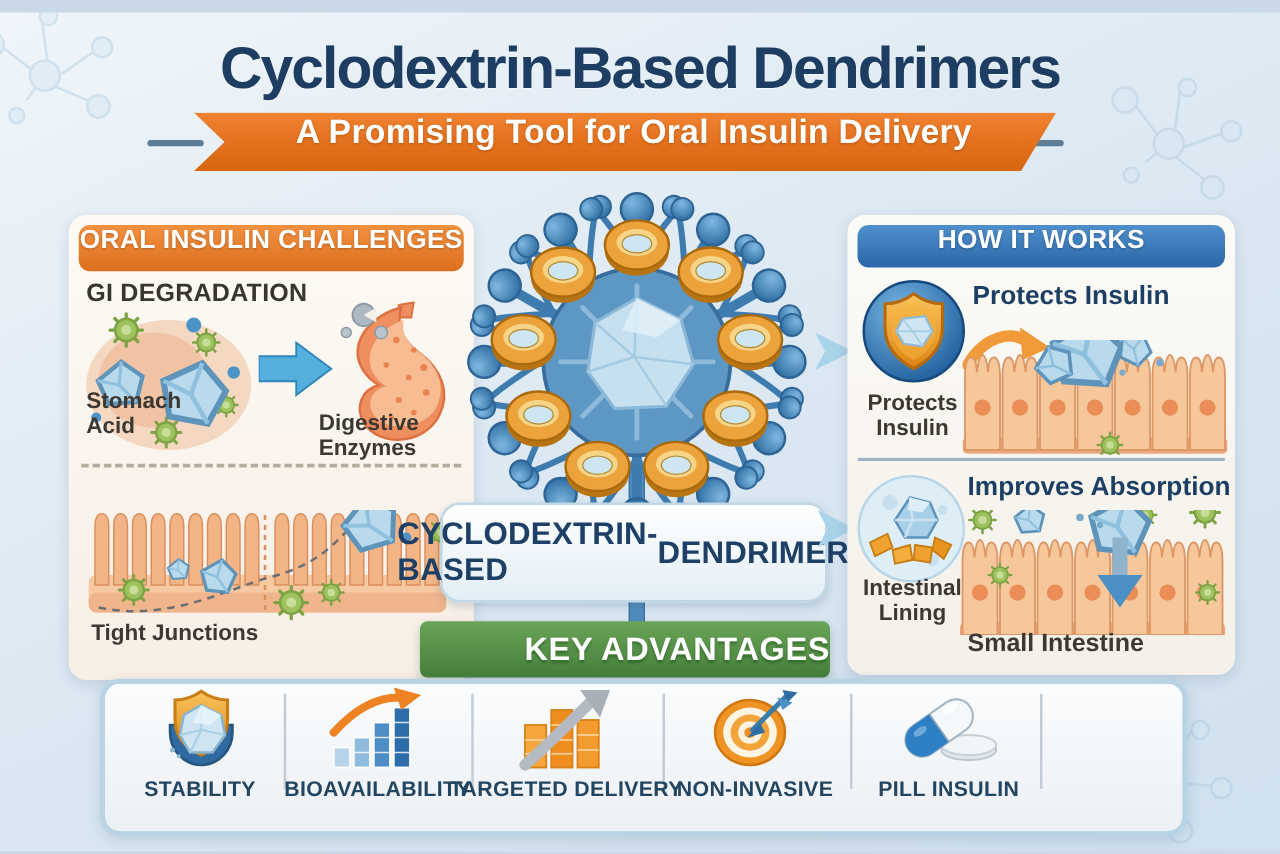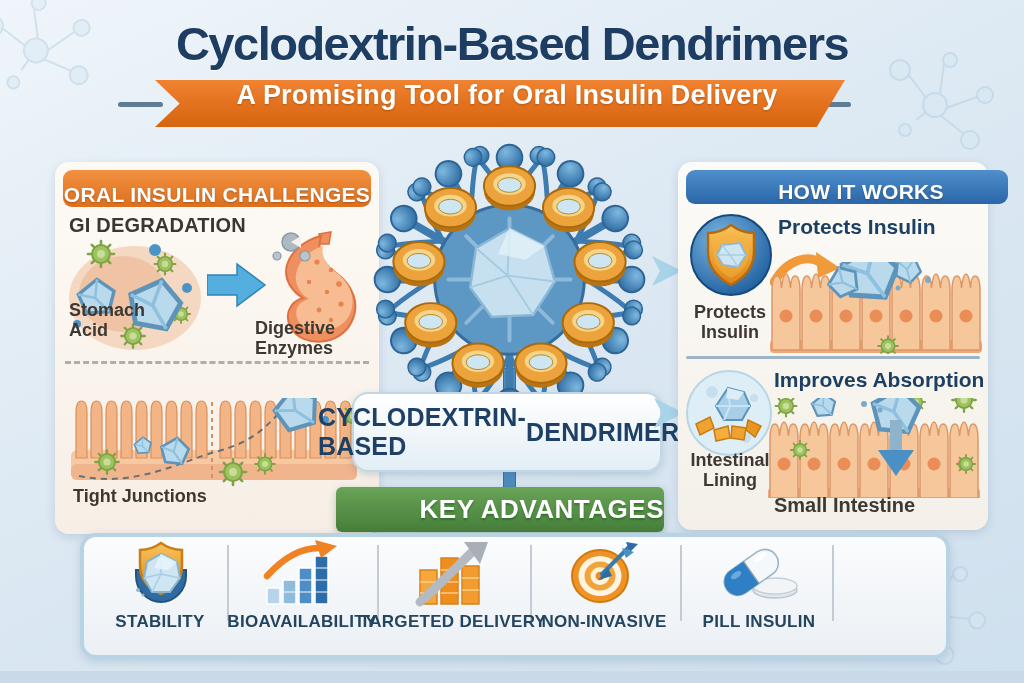--- a/index.html
+++ b/index.html
@@ -1,43 +1,43 @@
 <!DOCTYPE html>
 <html><head>
 <meta charset="utf-8">
 <style>
   html,body{margin:0;padding:0;background:#c9d9e8;font-family:"Liberation Sans",sans-serif;}
-  .stage{position:relative;width:1024px;height:671px;overflow:hidden;margin:0 auto;
+  .stage{position:relative;width:1024px;height:671px;overflow:hidden;margin:10px auto;
          background:linear-gradient(155deg,#eff5fa 0%,#dde9f3 45%,#cfe0ee 100%);}
   .abs{position:absolute;}
   .deco{opacity:.45;}
   
   .main-title{left:0;top:16px;width:1024px;text-align:center;color:#1e3d63;
               font-size:47px;font-weight:bold;letter-spacing:-1.5px;
               text-shadow:0 1px 1px rgba(255,255,255,.7);}
   .ribbon{left:155px;top:80px;width:704px;height:47px;
           background:linear-gradient(180deg,#f08332 0%,#e2701d 55%,#d6650f 100%);
           clip-path:polygon(0% 0%,98% 0%,94% 100%,0% 100%,3.5% 50%);
           display:flex;align-items:flex-start;justify-content:center;}
   .ribbon-text{color:#fff;font-size:27px;font-weight:bold;letter-spacing:.2px;
                text-shadow:0 1px 2px rgba(120,60,0,.45);}
   .hline{height:5px;background:#5f7c95;border-radius:3px;top:102px;}
   
   .card{border-radius:14px;box-shadow:0 3px 10px rgba(60,90,120,.18);}
   .card-left{left:55px;top:162px;width:324px;height:372px;
              background:linear-gradient(180deg,#fdfaf5 0%,#f7efe6 100%);}
   .card-right{left:678px;top:162px;width:310px;height:368px;
               background:linear-gradient(180deg,#fcfbf7 0%,#f4f0e9 100%);}
-  .banner{border-radius:9px;display:flex;align-items:flex-end;justify-content:center;
+  .banner{border-radius:9px;display:flex;align-items:flex-start;justify-content:center;
           color:#fff;font-weight:bold;font-size:21px;letter-spacing:.3px;
           text-shadow:0 1px 2px rgba(0,0,0,.25);}
   .banner-orange{left:8px;top:8px;width:308px;height:37px;
                  background:linear-gradient(180deg,#f29140 0%,#dd6f1e 100%);}
   .banner-blue{left:8px;top:8px;width:294px;height:34px;
-               background:linear-gradient(180deg,#4f8fcc 0%,#2a66a8 100%);padding-left:28px;}
+               background:linear-gradient(180deg,#4f8fcc 0%,#2a66a8 100%);}
   .sec-heading{font-size:20px;font-weight:bold;color:#3a352e;letter-spacing:.2px;}
   .small-label{font-size:18px;font-weight:bold;color:#3d3831;line-height:1.12;}
   .navy-heading{font-size:21px;font-weight:bold;color:#1d3f63;}
   .dashed-div{left:10px;top:199px;width:304px;border-top:3px dashed #b5ada0;}
   .row-div{left:8px;top:194px;width:294px;border-top:3px solid #9db3c6;border-radius:2px;}
   
   .stem{left:503px;top:368px;width:11px;height:126px;background:#4f8cbe;border:1px solid #3a6f9e;}
   .mol-label-box{left:352px;top:392px;width:306px;height:76px;border-radius:16px;
                  background:linear-gradient(180deg,#ffffff 0%,#e2eef6 100%);
                  border:2px solid #c2d7e5;box-shadow:0 3px 8px rgba(60,90,120,.22);

